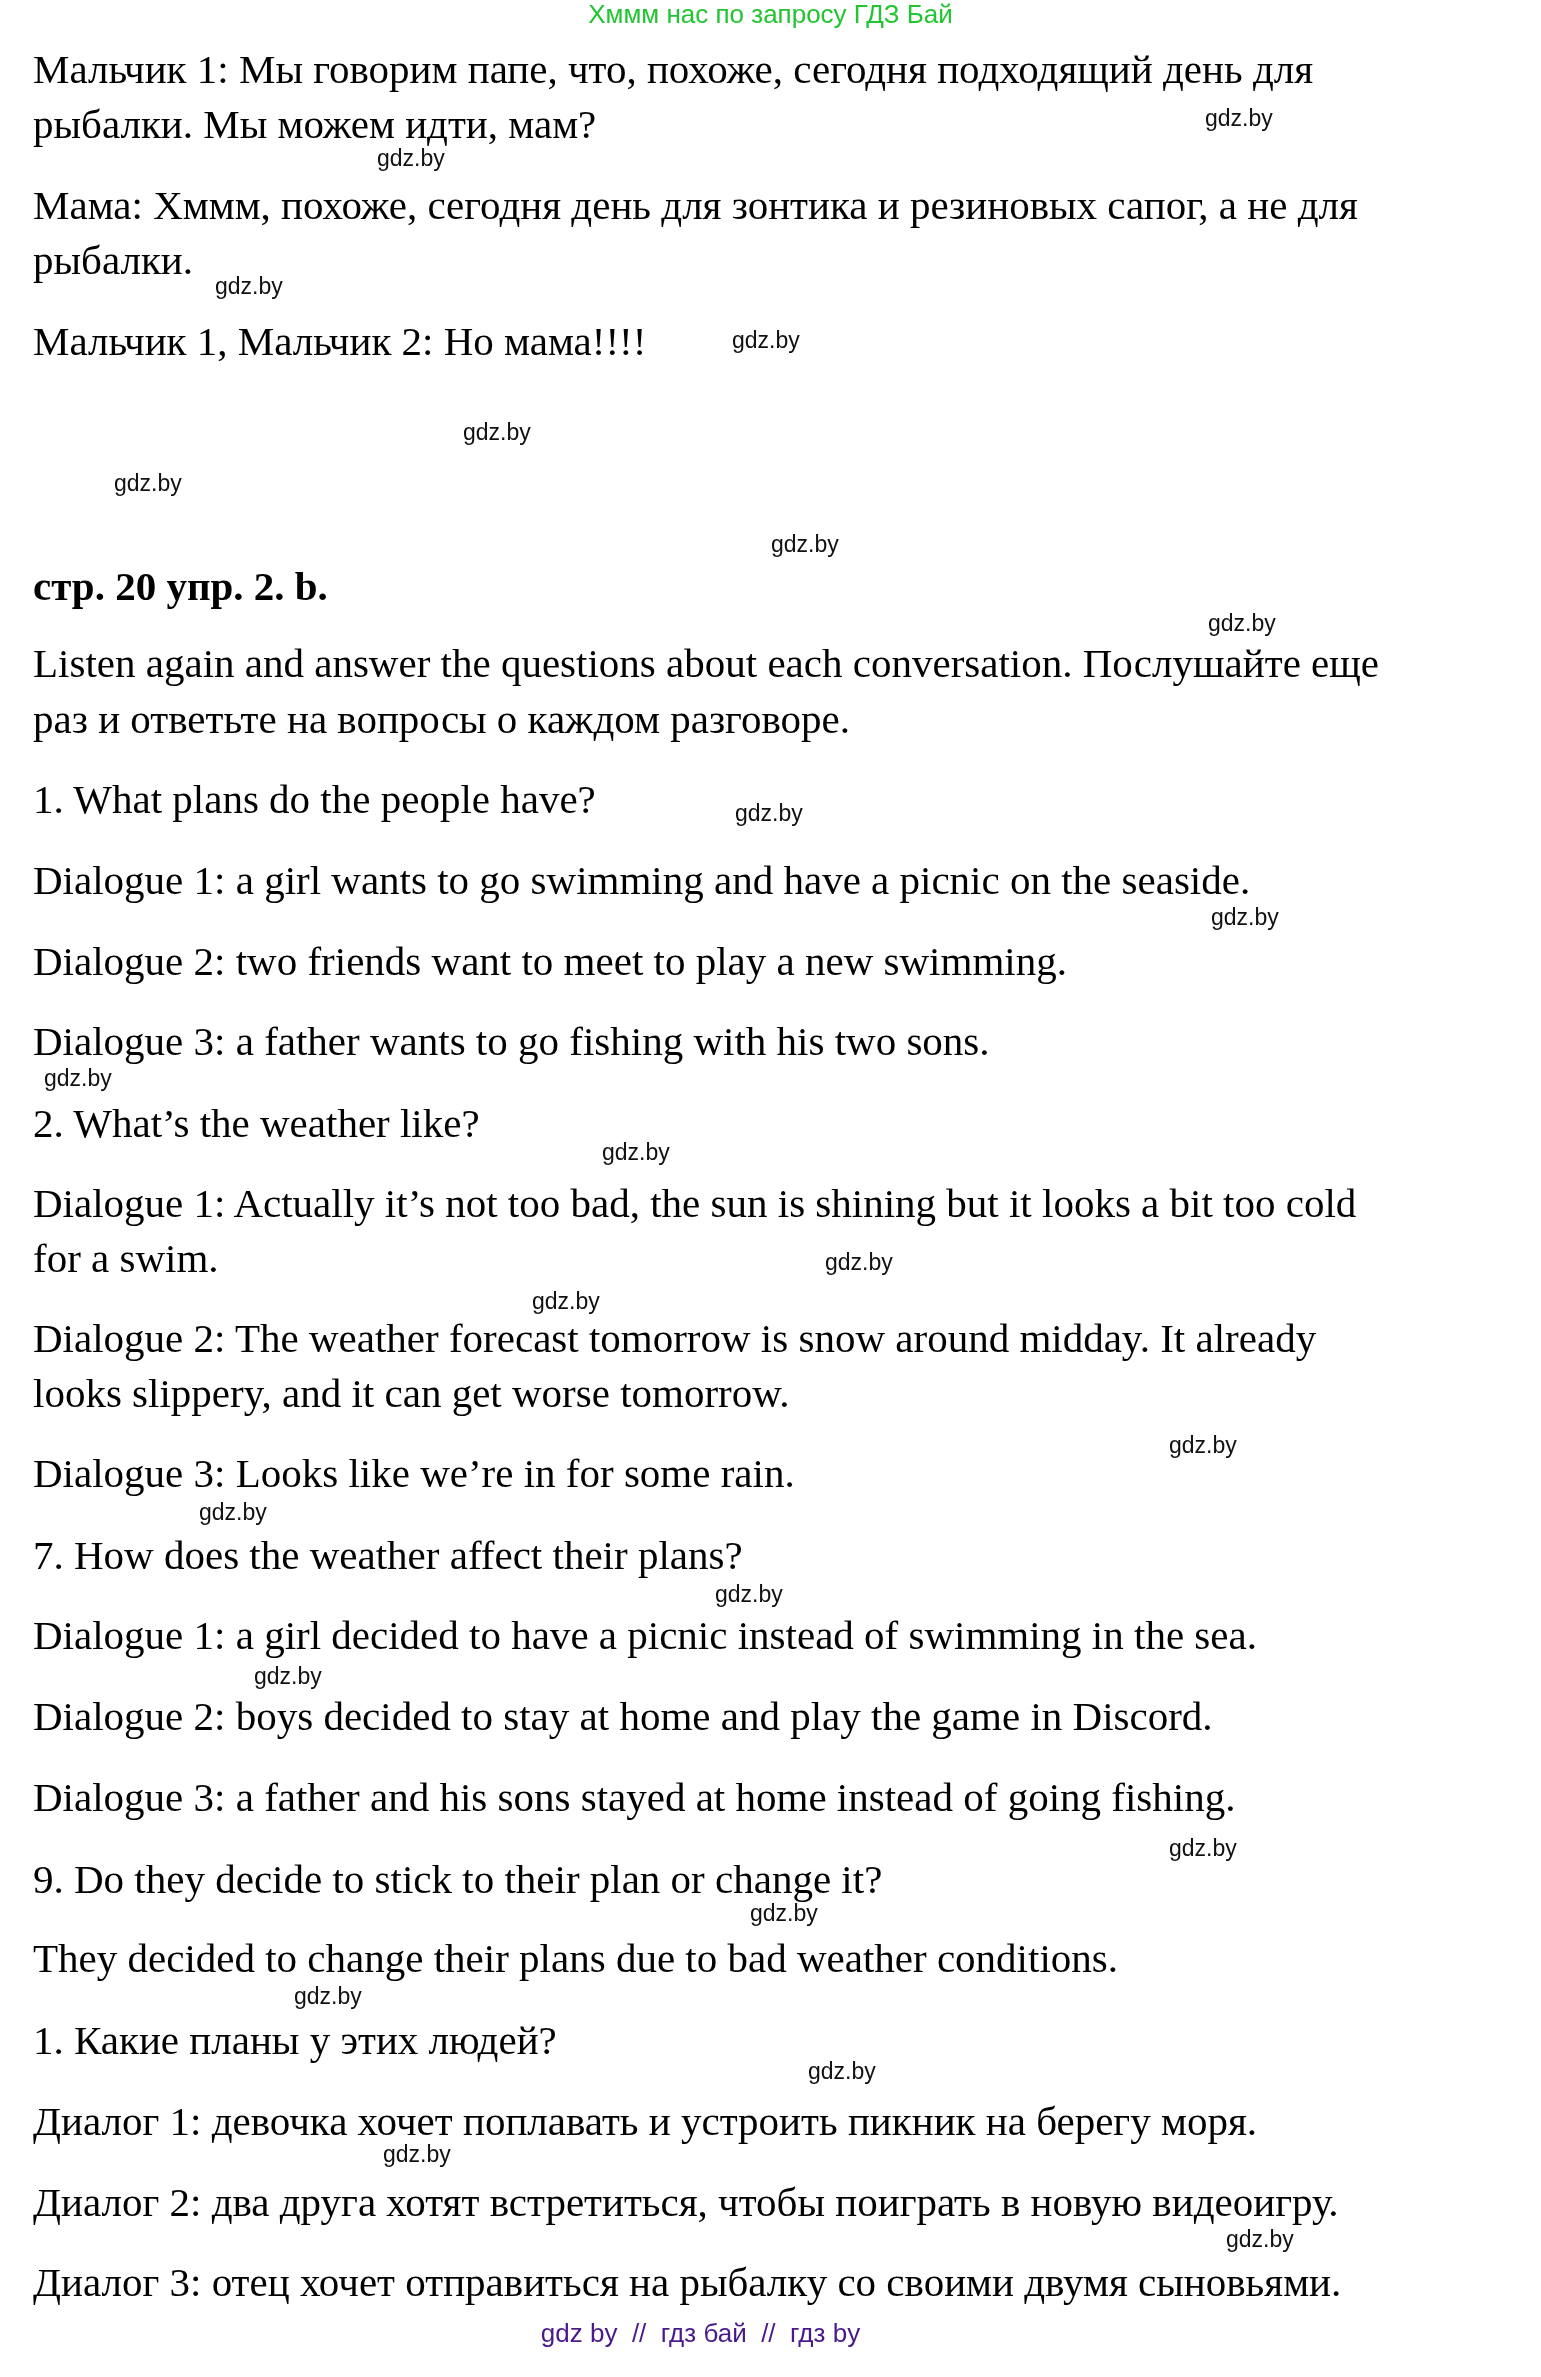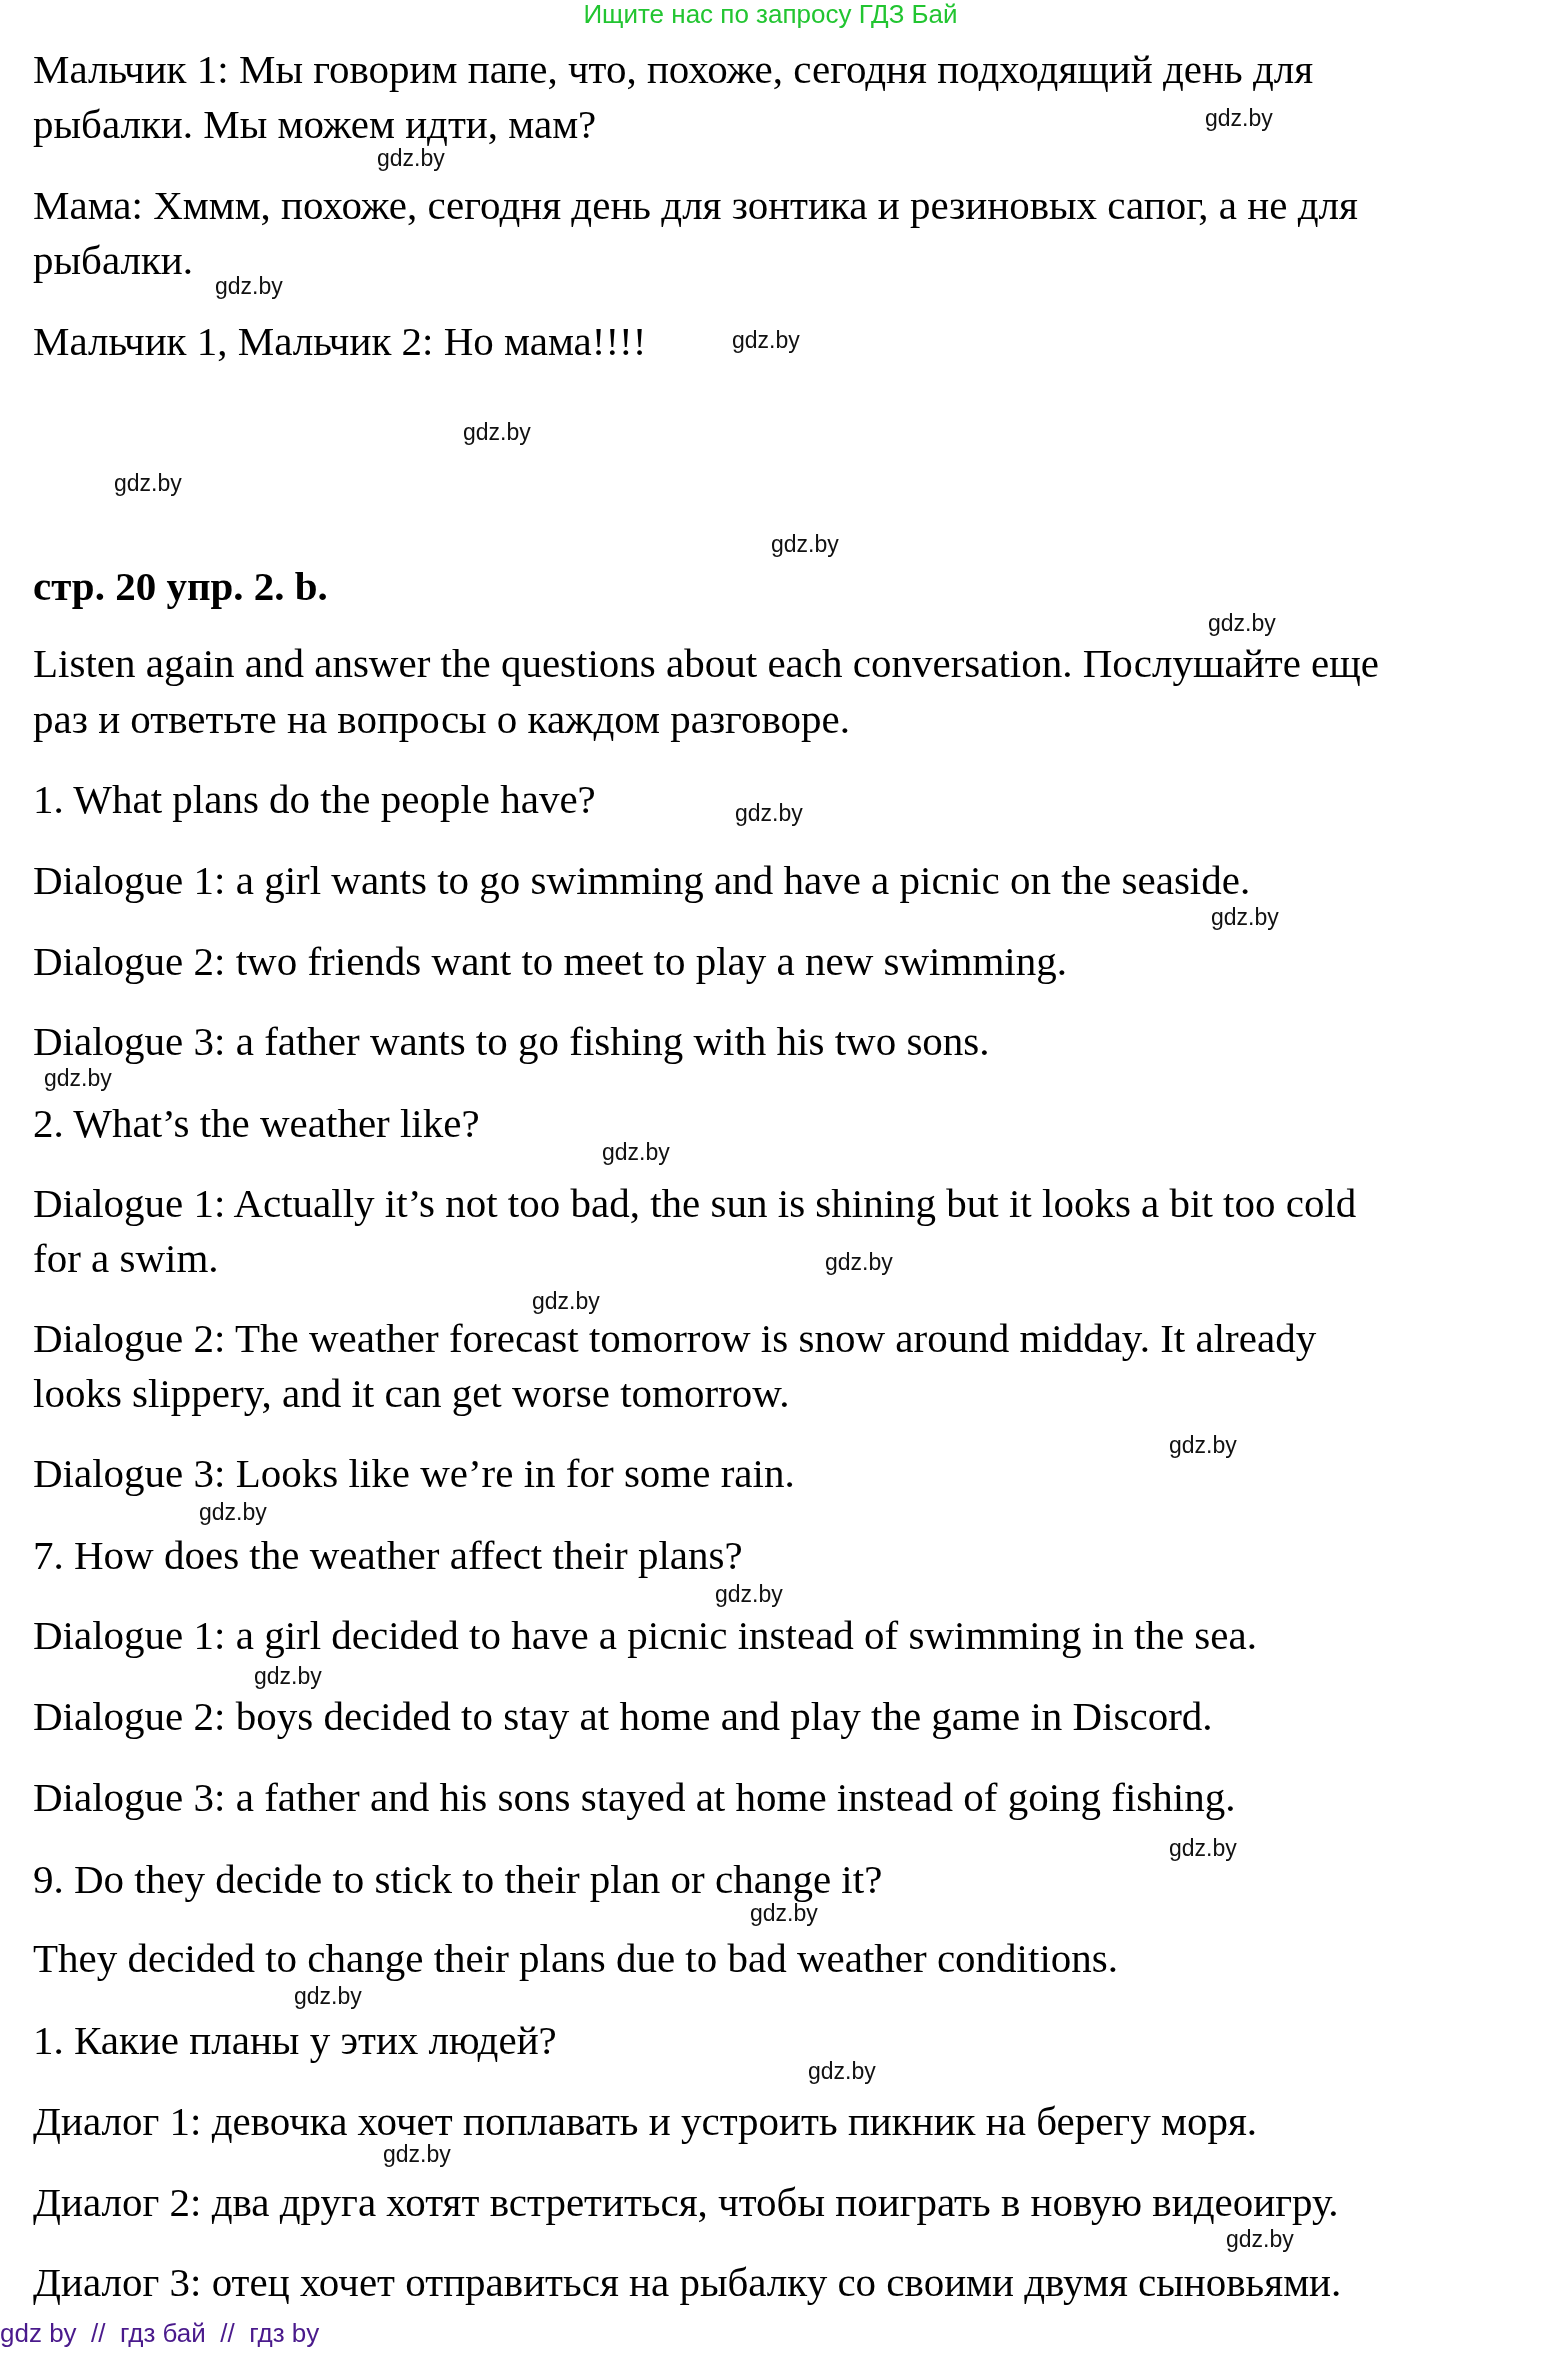--- a/index.html
+++ b/index.html
@@ -19,24 +19,24 @@
       top: 0;
       width: 1541px;
       text-align: center;
       font-family: "Liberation Sans", sans-serif;
       font-size: 26px;
       line-height: 28px;
       color: #22c531;
     }
     .footer-banner {
       position: absolute;
-      left: 0;
+      left: 16px;
       top: 2318px;
       width: 1369px;
-      text-align: left;
+      text-align: center;
       font-family: "Liberation Sans", sans-serif;
       font-size: 26px;
       line-height: 31px;
       color: #4a1a8c;
       white-space: pre;
     }
     .line {
       position: absolute;
       left: 23px;
       font-family: "Liberation Serif", serif;
@@ -55,21 +55,21 @@
       font-size: 23px;
       line-height: 26px;
       color: #111111;
       white-space: nowrap;
       text-align: right;
     }
   </style>
 </head>
 <body>
 
-<div class="header-banner">Ищите нас по запросу ГДЗ Бай</div>
+<div class="header-banner">Хммм нас по запросу ГДЗ Бай</div>
 
 <div class="line" style="top:45px">Мальчик 1: Мы говорим папе, что, похоже, сегодня подходящий день для</div>
 <div class="line" style="top:100px">рыбалки. Мы можем идти, мам?</div>
 <div class="line" style="top:181px">Мама: Хммм, похоже, сегодня день для зонтика и резиновых сапог, а не для</div>
 <div class="line" style="top:236px">рыбалки.</div>
 <div class="line" style="top:317px">Мальчик 1, Мальчик 2: Но мама!!!!</div>
 
 <div class="line bold" style="top:562px">стр. 20 упр. 2. b.</div>
 
 <div class="line" style="top:639px">Listen again and answer the questions about each conversation. Послушайте еще</div>

